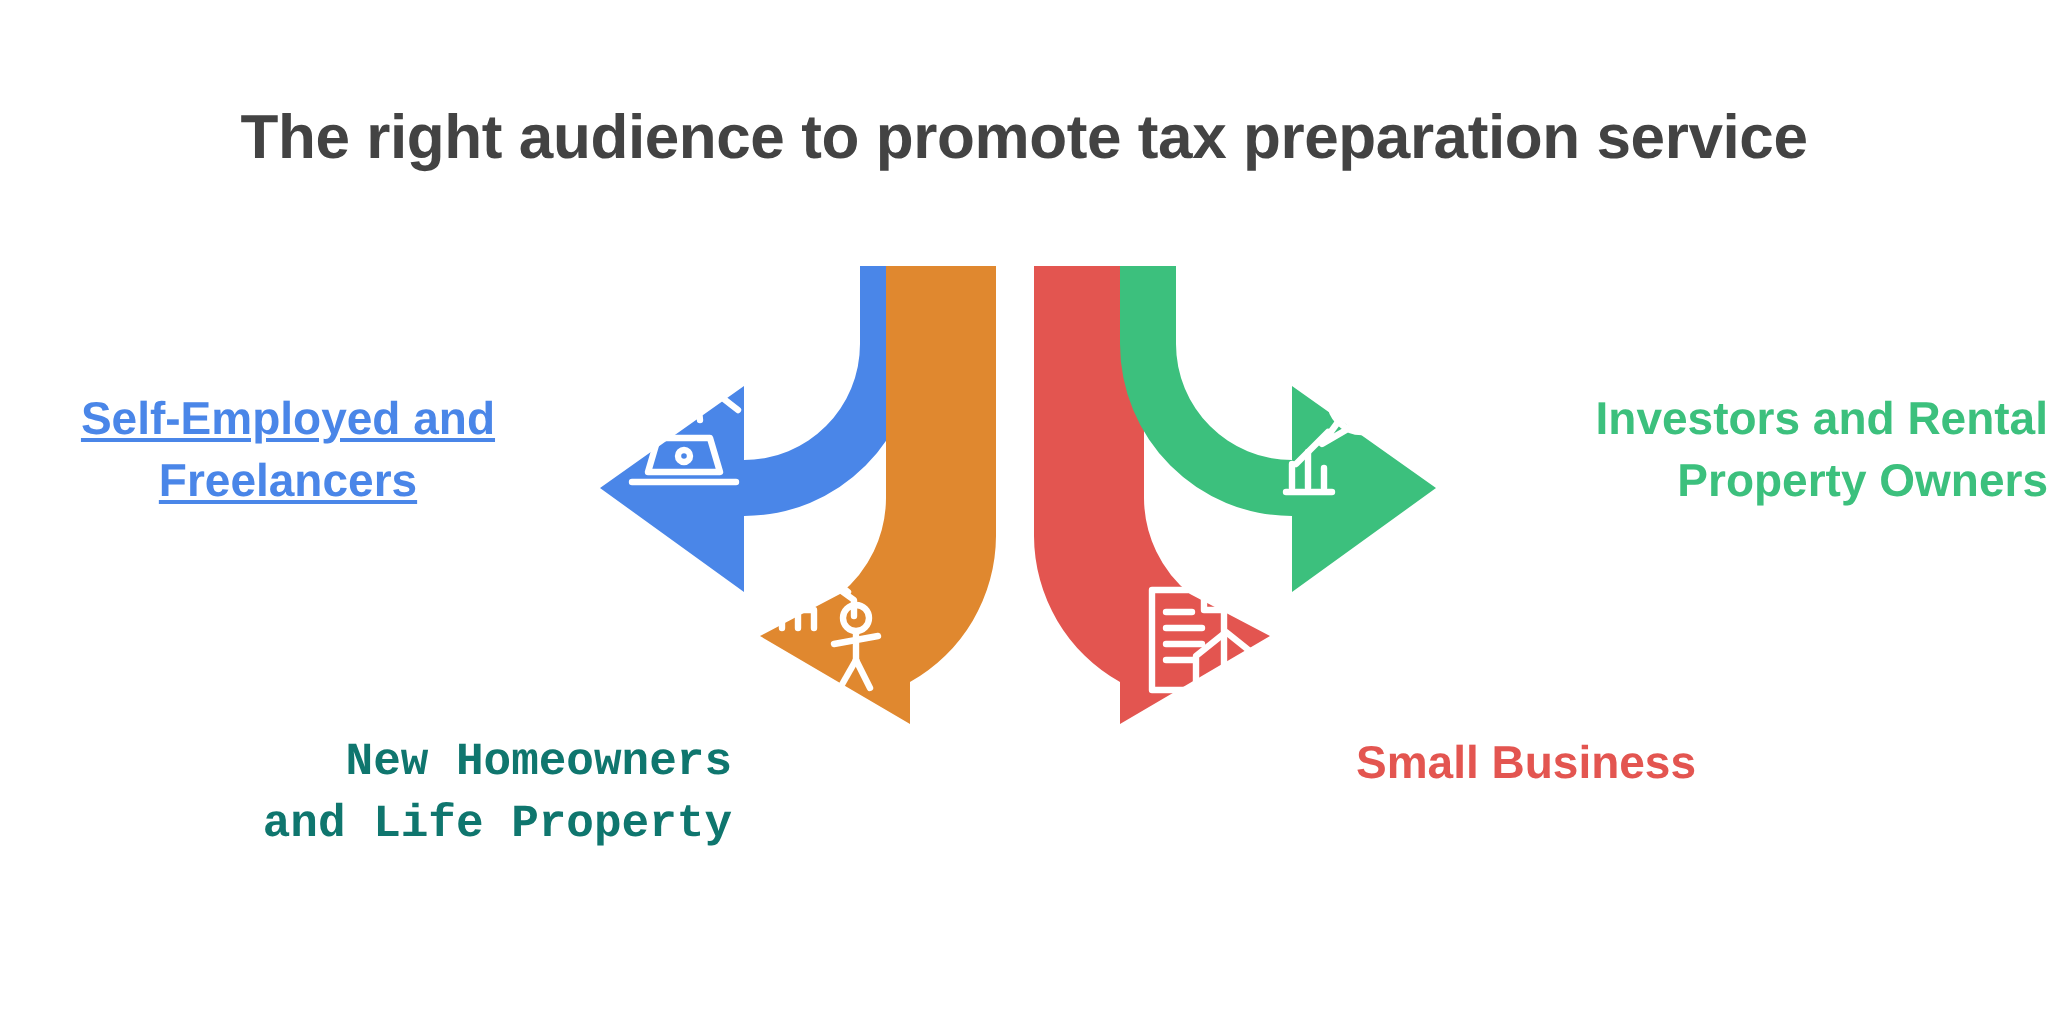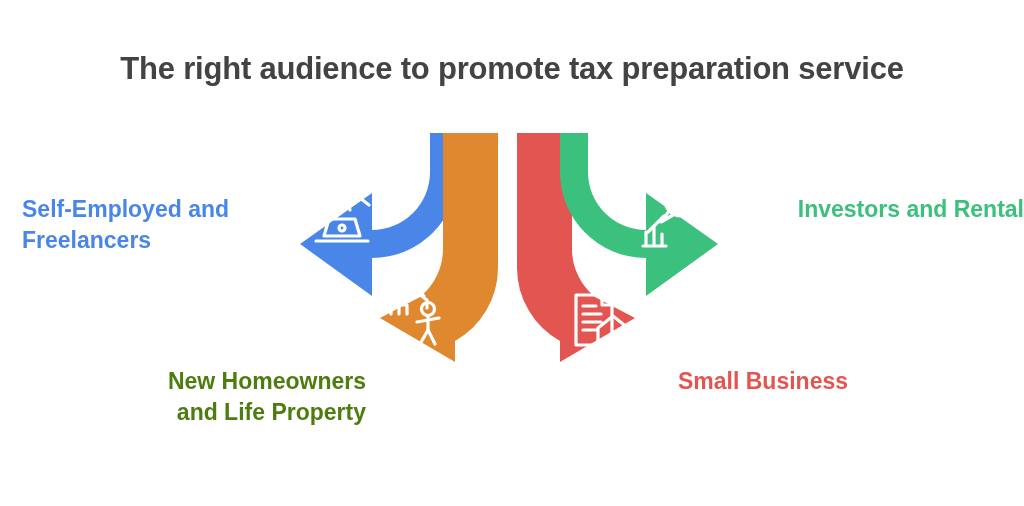--- a/index.html
+++ b/index.html
@@ -49,25 +49,26 @@
   }
 
   
   .label {
     position: absolute;
     font-size: 23px;
     font-weight: bold;
     line-height: 1.33;
   }
   .label-self-employed {
-    left: 22px;
+    left: 4px;
     top: 194px;
     width: 280px;
-    text-align: left;
+    text-align: center;
     color: #4a86e8;
+    text-decoration: underline;
   }
   .label-investors {
     left: 738px;
     top: 194px;
     width: 286px;
     text-align: right;
     color: #3cc07d;
   }
   .label-new-homeowners {
     left: 54px;
@@ -195,23 +196,24 @@
     </svg>
   </div>
 
   <div class="label label-self-employed" style="color: rgb(74, 134, 232);">
     <span class="line">Self-Employed and</span>
     <span class="line">Freelancers</span>
   </div>
 
   <div class="label label-investors" style="color: rgb(60, 192, 125);">
     <span class="line">Investors and Rental</span>
-  </div>
-
-  <div class="label label-new-homeowners" style="color: #4d7c0f;">
+    <span class="line">Property Owners</span>
+  </div>
+
+  <div class="label label-new-homeowners" style="color: #0f766e; font-family: Liberation Mono, monospace;">
     <span class="line">New Homeowners</span>
     <span class="line">and Life Property</span>
   </div>
 
   <div class="label label-small-business" style="color: rgb(227, 85, 80);">
     <span class="line">Small Business</span>
   </div>
 
 </div>
 

